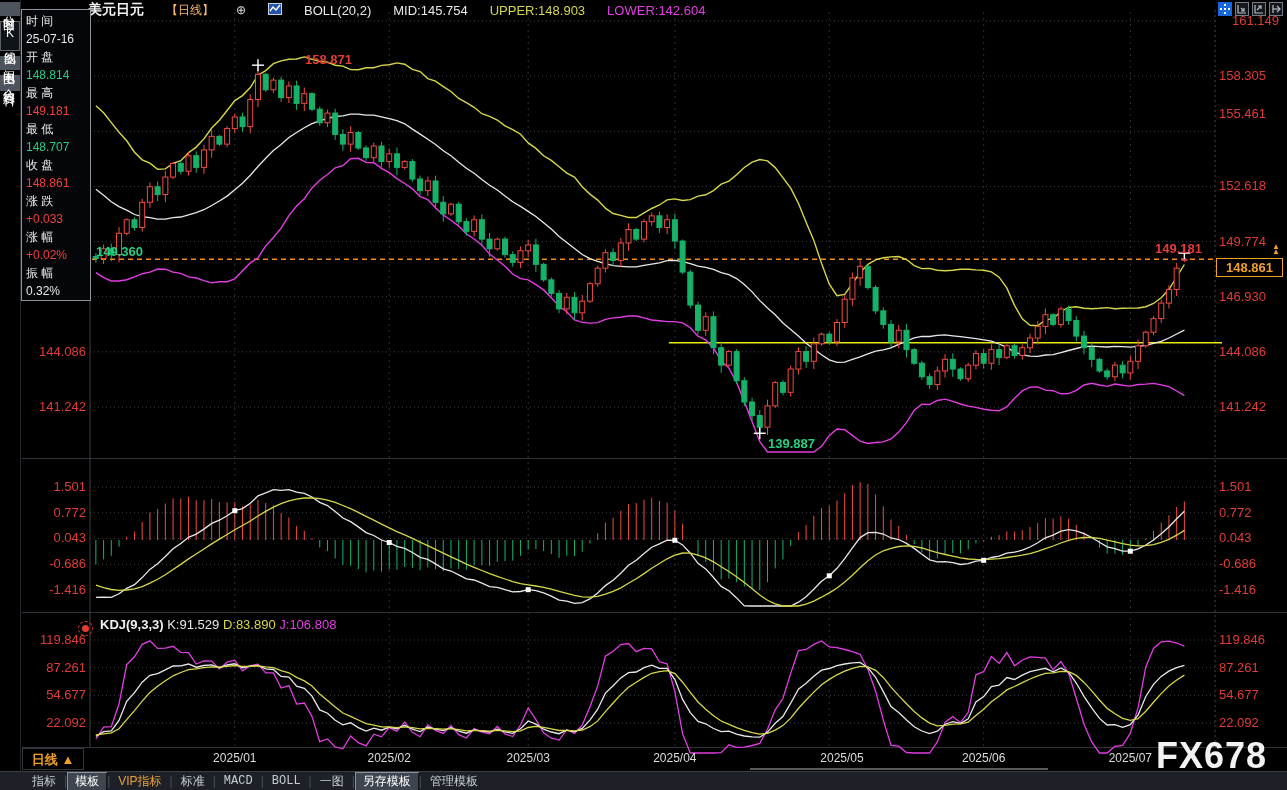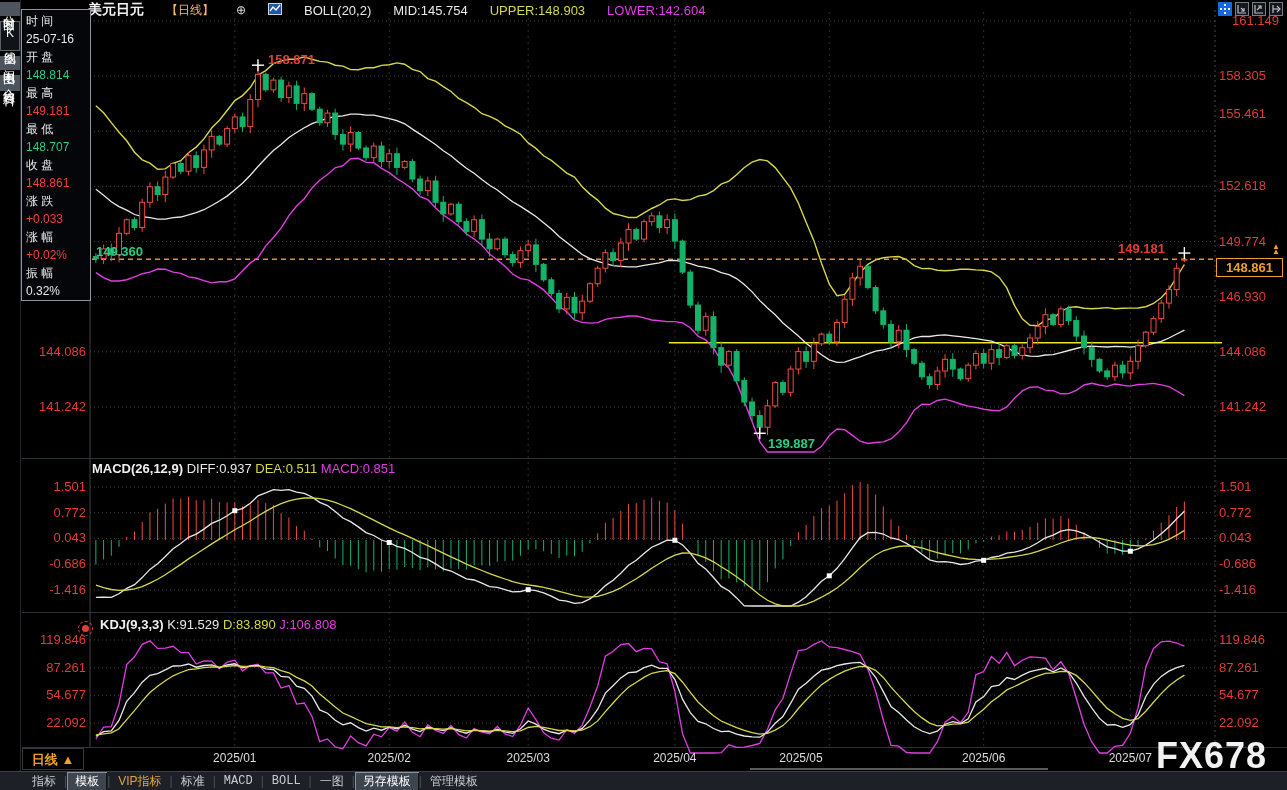--- a/index.html
+++ b/index.html
@@ -43,21 +43,21 @@
   .ax-label { position:absolute; color:#e13c36; font-size:13px; z-index:3; white-space:nowrap; }
   .ax-right { left:1219px; }
   .ax-left  { width:60px; left:26px; text-align:right; }
 
   
   .pane-header { position:absolute; z-index:4; font-size:13px; white-space:nowrap; }
   .ph-name { color:#f0f0f0; font-weight:bold; }
 
   
   .ann { position:absolute; z-index:4; font-weight:bold; font-size:13px; white-space:nowrap; }
-  .ann.red { color:#e13c36; } .ann.green { color:#25cf83; }
+  .ann.red { color:#e13c36;margin-left:37px; } .ann.green { color:#25cf83; }
   #price-tag {
     position:absolute; left:1216px; top:258px; width:67px; height:19px; z-index:5;
     border:1px solid #f0a028; color:#f0a028; background:#000; font-size:13px;
     line-height:17px; text-align:center; font-weight:bold;
   }
   #tag-arrows { position:absolute; left:1272px; top:244px; z-index:5; color:#f0a028; font-size:8px; line-height:5px; text-align:center; }
 
   
   #alert-dot { position:absolute; left:78px; top:621px; width:15px; height:15px; z-index:4;
     border:1px dashed #e13c36; border-radius:50%; display:flex; align-items:center; justify-content:center; }
@@ -642,26 +642,20 @@
       <div class="info-row info-label">收 盘</div>
       <div class="info-row v-red">148.861</div>
       <div class="info-row info-label">涨 跌</div>
       <div class="info-row v-red">+0.033</div>
       <div class="info-row info-label">涨 幅</div>
       <div class="info-row v-red">+0.02%</div>
       <div class="info-row info-label">振 幅</div>
       <div class="info-row v-white">0.32%</div>
     </div>
 
-  <div class="pane-header" style="left:92px; top:461px;">
-    <span class="ph-name">MACD(26,12,9)</span>
-    <span class="t-white">DIFF:0.937</span>
-    <span class="t-yellow">DEA:0.511</span>
-    <span class="t-magenta">MACD:0.851</span>
-  </div>
   <div class="pane-header" style="left:100px; top:617px;">
     <span class="ph-name">KDJ(9,3,3)</span>
     <span class="t-white">K:91.529</span>
     <span class="t-yellow">D:83.890</span>
     <span class="t-magenta">J:106.808</span>
   </div>
   <div id="alert-dot">
       <span></span>
     </div>
 
@@ -675,21 +669,21 @@
   <div id="xaxis-row">
     <div id="period-cell">
       <span>日线</span>
       <span>▲</span>
     </div>
     <div id="month-labels">
         <div class="month-label" style="left:234.82px;">2025/01</div>
         <div class="month-label" style="left:389.21999999999997px;">2025/02</div>
         <div class="month-label" style="left:528.1800000000001px;">2025/03</div>
         <div class="month-label" style="left:674.86px;">2025/04</div>
-        <div class="month-label" style="left:801px;">2025/05</div>
+        <div class="month-label" style="left:842px;">2025/05</div>
         <div class="month-label" style="left:983.66px;">2025/06</div>
         <div class="month-label" style="left:1130.34px;">2025/07</div>
       </div>
   </div>
 
   <div id="watermark">FX678</div>
 
   <div id="toolbar">
       <span class="tb-item">指标</span>
       <span class="tb-sep">|</span>

